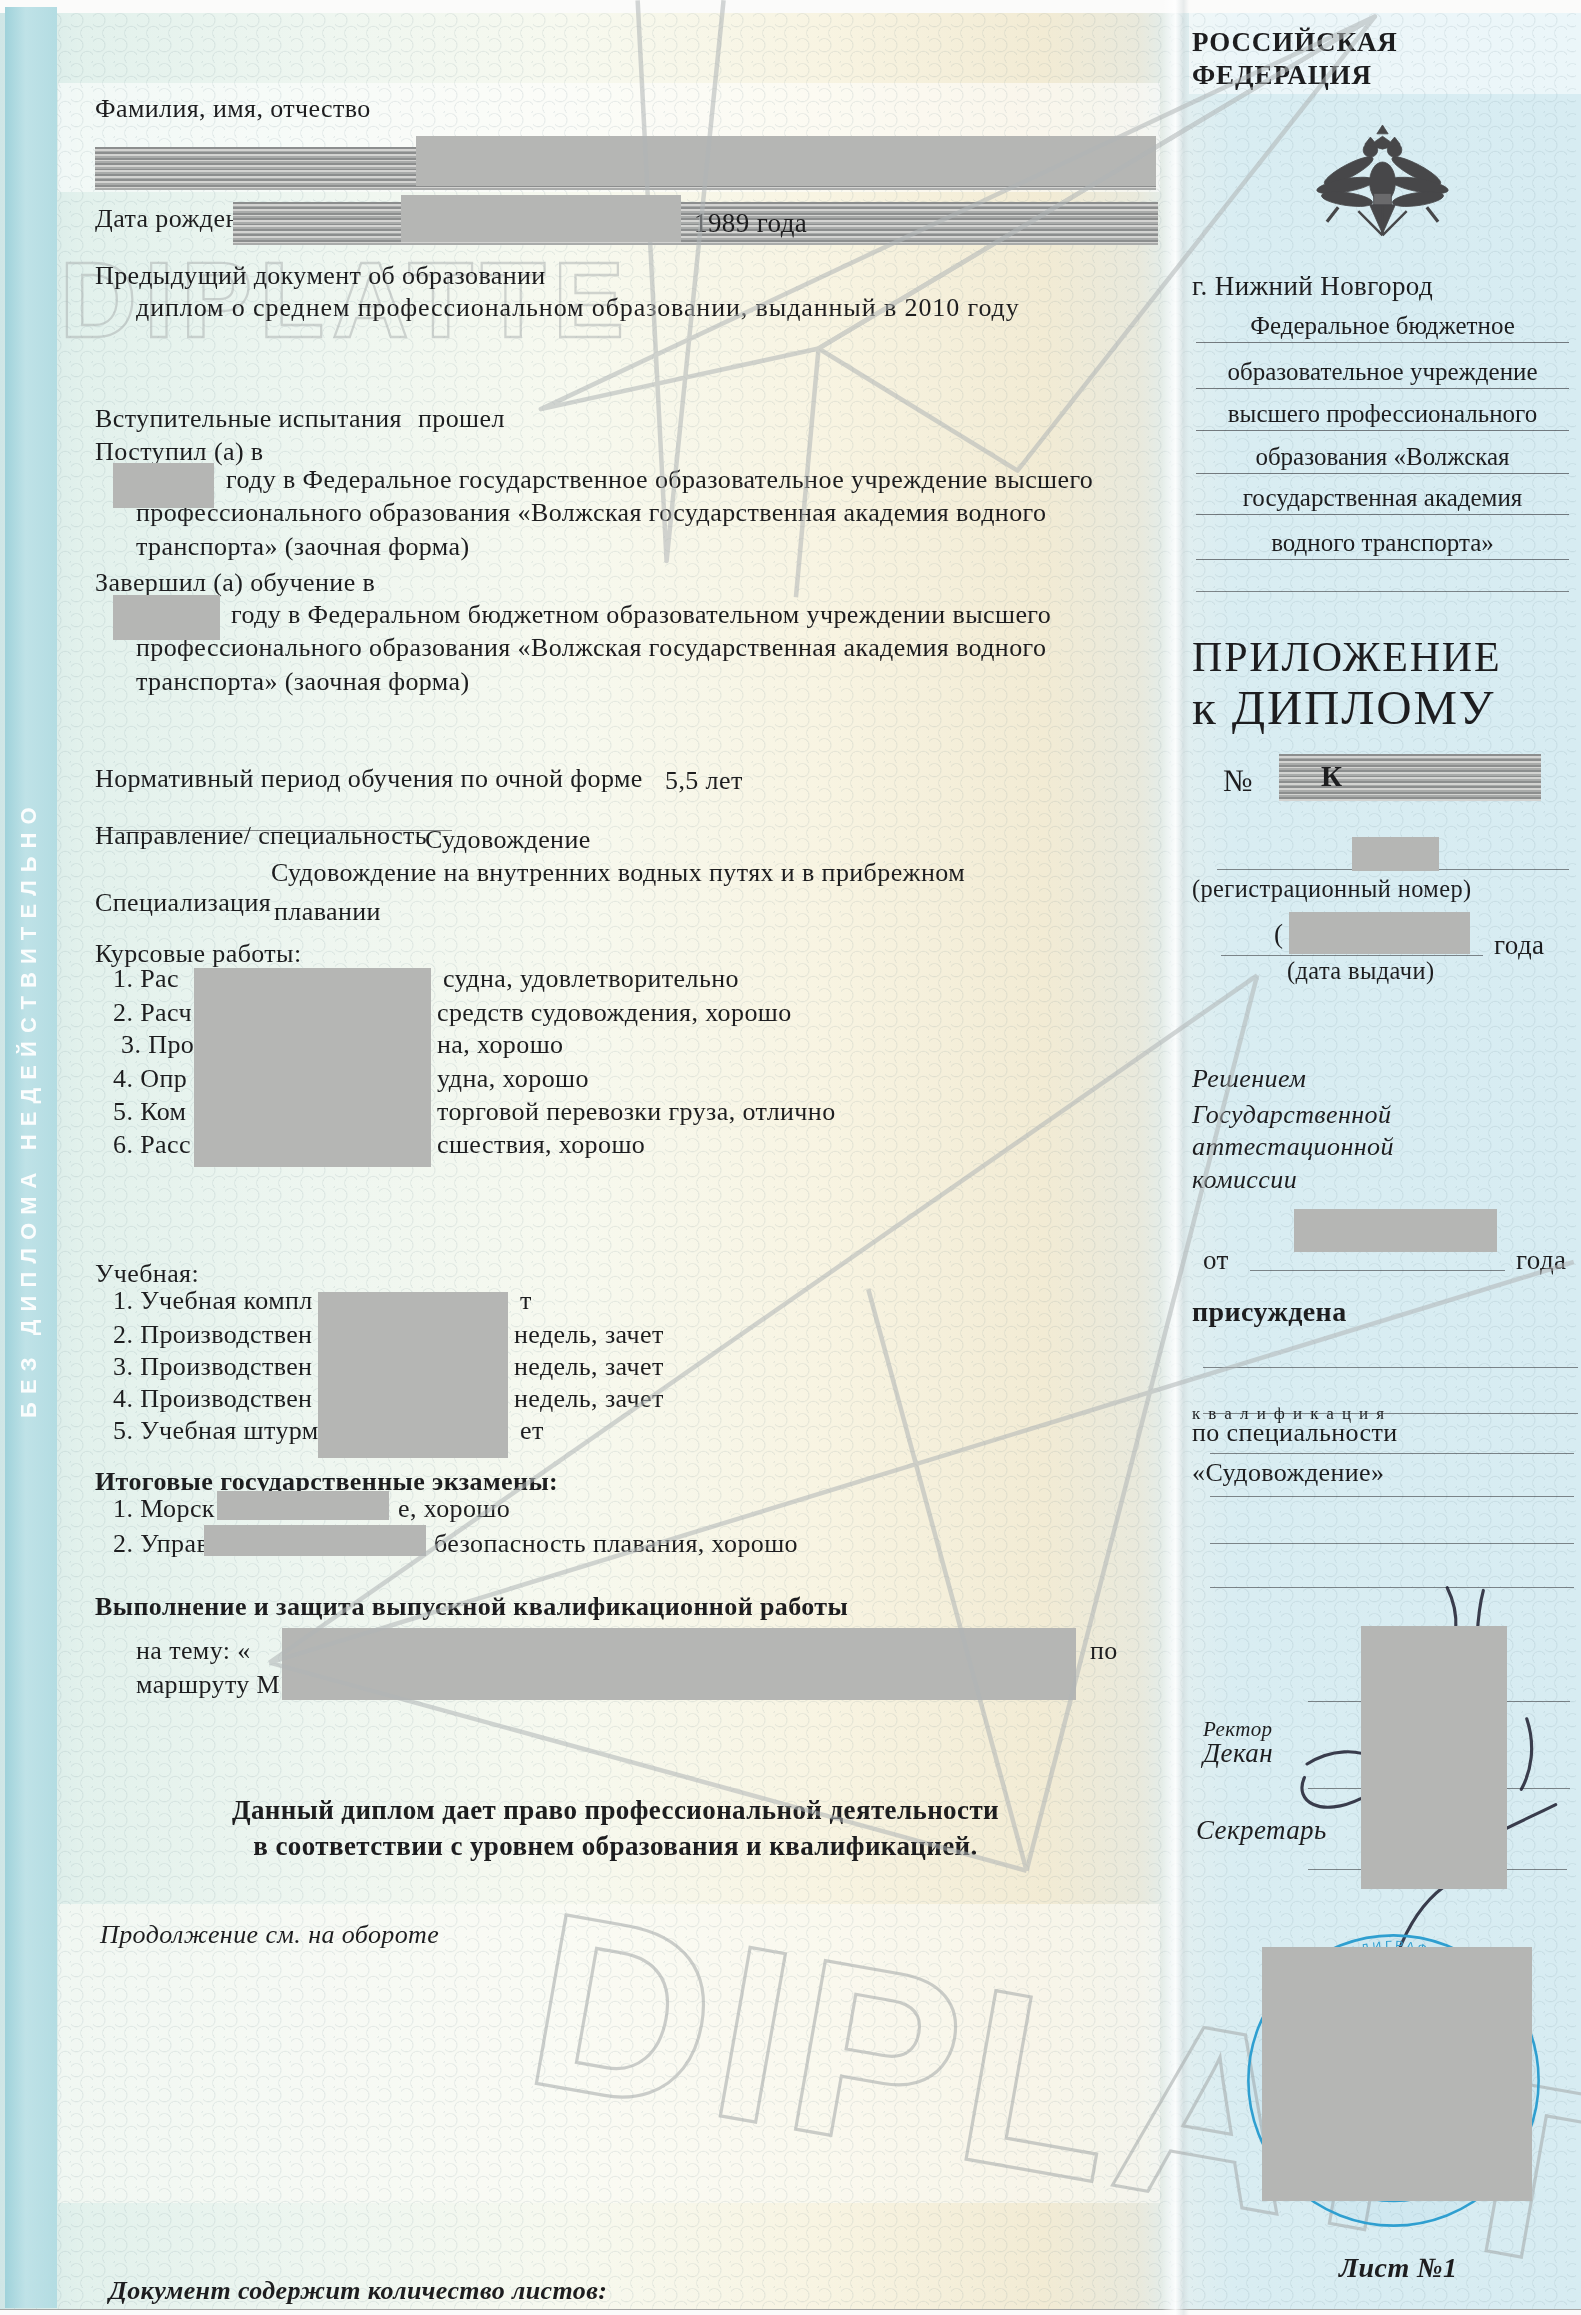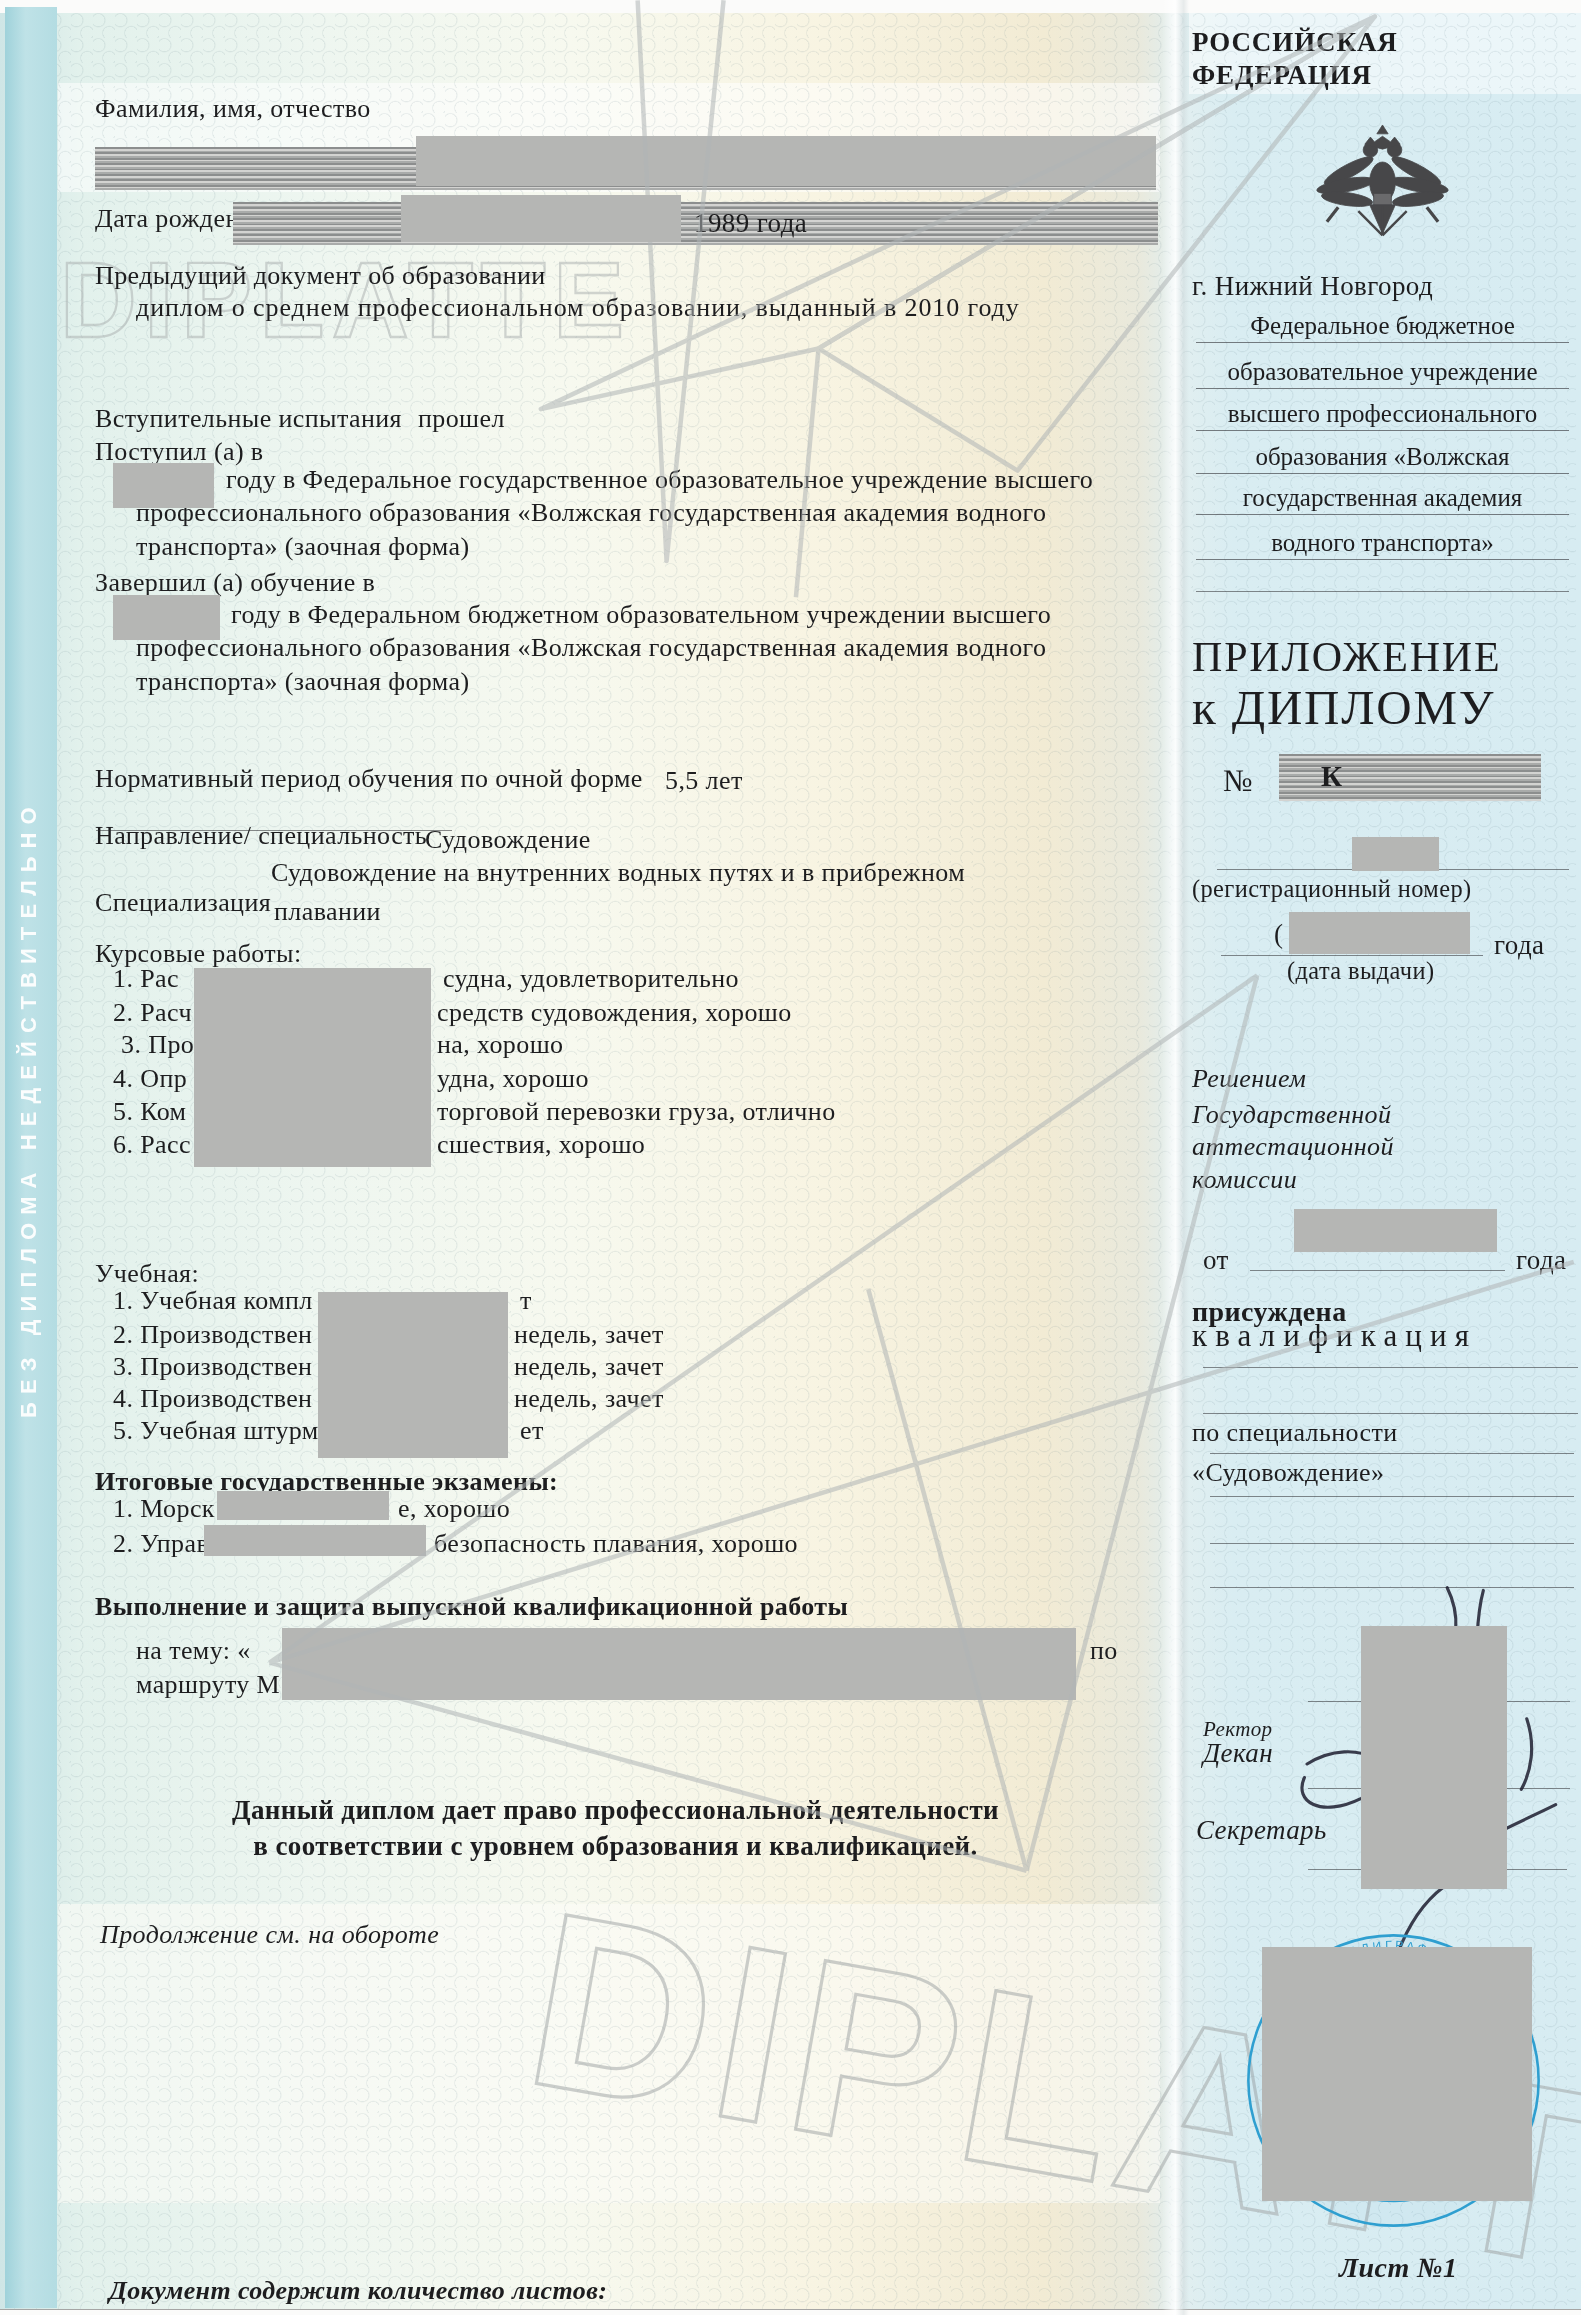--- a/index.html
+++ b/index.html
@@ -212,21 +212,21 @@
   <div class="L txt rc i" style="top:1100px;">Государственной</div>
   <div class="L txt rc i" style="top:1132px;">аттестационной</div>
   <div class="L txt rc i" style="top:1165px;">комиссии</div>
 
   <div class="redact" style="left:1294px;top:1209px;width:203px;height:43px;"></div>
   <div class="L txt" style="left:1203px;top:1245px;font-size:27px;">от</div>
   <div class="rule" style="left:1250px;top:1270px;width:255px;"></div>
   <div class="L txt" style="left:1516px;top:1245px;font-size:27px;">года</div>
 
   <div class="L txt rc b" style="top:1296px;font-size:28px;font-weight:600;">присуждена</div>
-  <div class="L txt rc" style="top:1318px;font-size:31px;letter-spacing:8.1px;">квалификация</div>
+  <div class="L txt rc" style="top:1404px;font-size:17px;letter-spacing:8.1px;">квалификация</div>
   <div class="rule" style="left:1203px;top:1367px;width:375px;"></div>
   <div class="rule" style="left:1203px;top:1413px;width:375px;"></div>
   <div class="L txt rc" style="top:1418px;">по специальности</div>
   <div class="rule" style="left:1210px;top:1453px;width:364px;"></div>
   <div class="L txt rc" style="top:1458px;">«Судовождение»</div>
   <div class="rule" style="left:1210px;top:1496px;width:364px;"></div>
   <div class="rule" style="left:1210px;top:1543px;width:364px;"></div>
   <div class="rule" style="left:1210px;top:1587px;width:364px;"></div>
 
   <div class="L txt i" style="left:1203px;top:1717px;font-size:21px;">Ректор</div>

